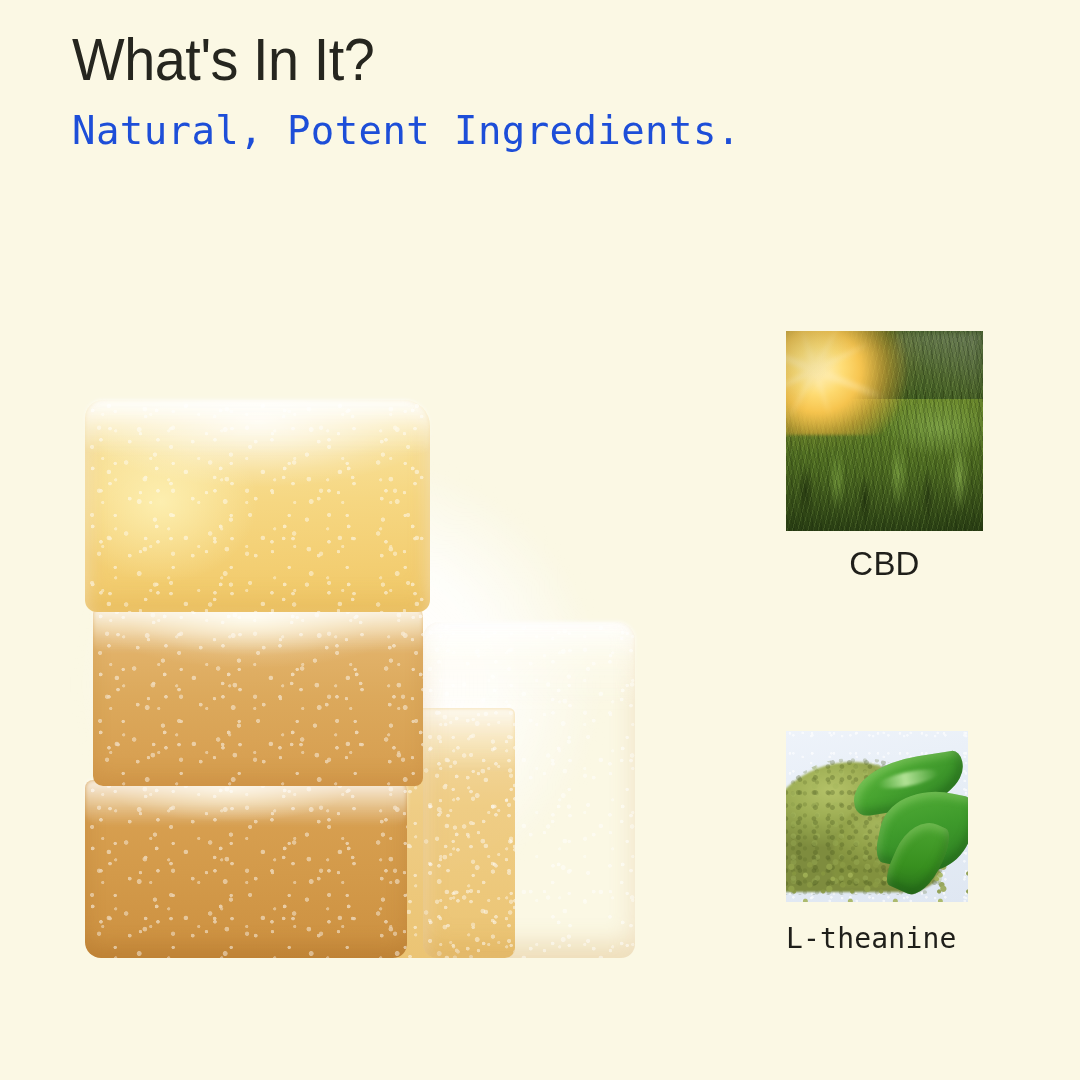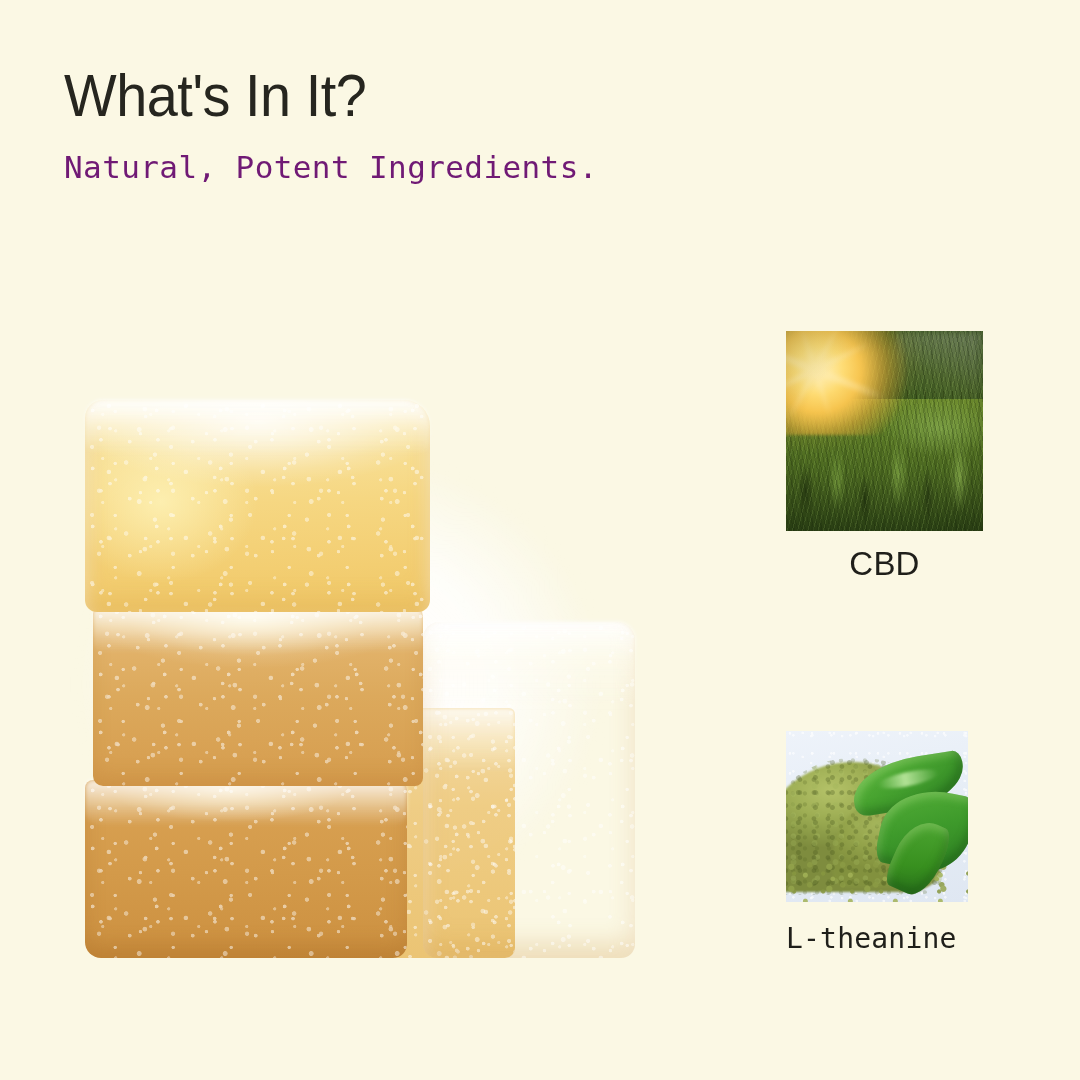--- a/index.html
+++ b/index.html
@@ -23,46 +23,45 @@
     inset: 0;
     width: 1080px;
     height: 1080px;
     background: #FBF8E4;
     overflow: hidden;
   }
 
   
   .header {
     position: absolute;
-    left: 64px;
+    left: 72px;
     top: 28px;
     width: 780px;
-    margin-top: 36px;
   }
 
   .page-title {
     font-family: "Liberation Sans", sans-serif;
     font-size: 60px;
     line-height: 64px;
     font-weight: 400;
     letter-spacing: -0.5px;
     color: #26261F;
     transform: scaleX(0.93);
     transform-origin: left center;
     white-space: nowrap;
   }
 
   .page-subtitle {
     margin-top: 20px;
     font-family: "DejaVu Sans Mono", "Liberation Mono", monospace;
-    font-size: 31px;
+    font-size: 39px;
     line-height: 38px;
     font-weight: 400;
     letter-spacing: 0.4px;
-    color: #701a75;
+    color: #1d4ed8;
     white-space: nowrap;
   }
 
   
   .hero-photo {
     position: absolute;
     left: 55px;
     top: 378px;
     width: 610px;
     height: 580px;

